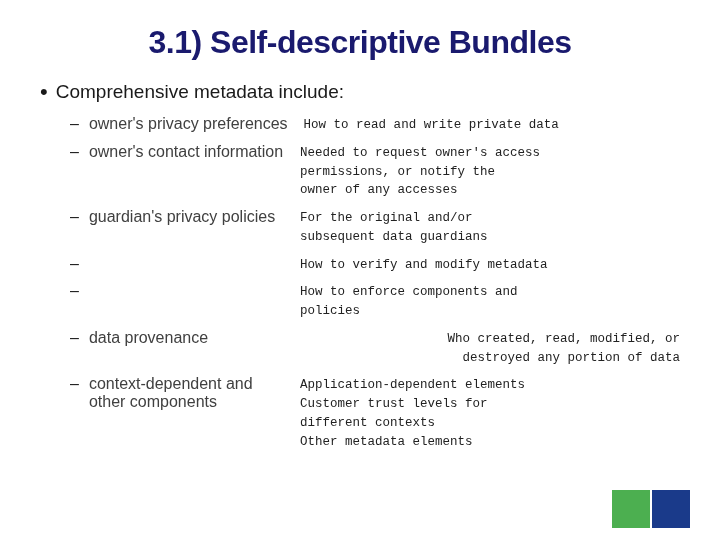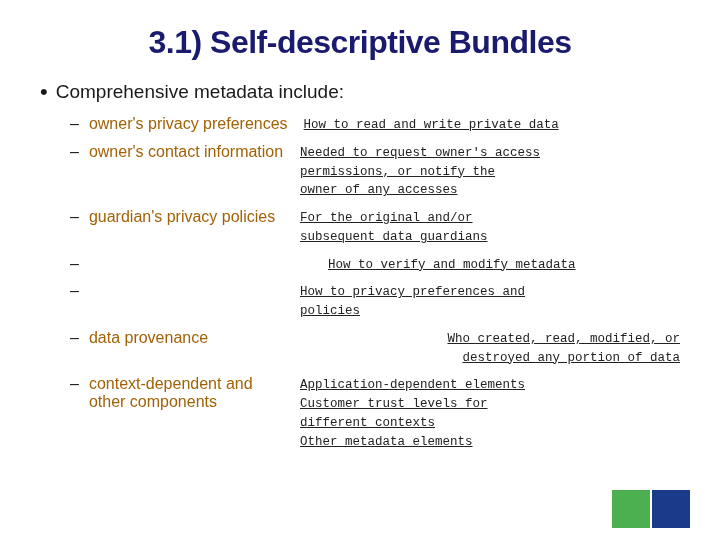--- a/index.html
+++ b/index.html
@@ -67,31 +67,30 @@
 
     .dash {
       color: #1a1a1a;
       font-size: 16px;
       margin-right: 4px;
       flex-shrink: 0;
     }
 
     .sub-label-text {
       font-size: 16px;
-      color: #a16207;
+      color: #404040;
     }
 
     .sub-desc {
       font-family: 'Courier New', Courier, monospace;
       font-size: 12.5px;
       color: #222222;
       line-height: 1.5;
       flex: 1;
       padding-top: 1px;
-      text-decoration: underline;
     }
 
     
     .corner-blue {
       position: absolute;
       bottom: 12px;
       right: 30px;
       width: 38px;
       height: 38px;
       background: #1a3a8a;
@@ -142,27 +141,27 @@
           <span class="dash">–</span>
           <span class="sub-label-text" style="white-space: pre-line;">guardian's privacy policies</span>
         </div>
         <div class="sub-desc" style="white-space: pre-line;">For the original and/or
     subsequent data guardians</div>
       </div>
       <div class="sub-item">
         <div class="sub-label">
           <span class="dash">–</span>
         </div>
-        <div class="sub-desc" style="white-space: pre-line; margin-left: 28px;">How to verify and modify metadata</div>
+        <div class="sub-desc" style="white-space: pre-line;">How to verify and modify metadata</div>
       </div>
       <div class="sub-item">
         <div class="sub-label">
           <span class="dash">–</span>
         </div>
-        <div class="sub-desc" style="white-space: pre-line;">How to privacy preferences and
+        <div class="sub-desc" style="white-space: pre-line;">How to enforce components and
     policies</div>
       </div>
       <div class="sub-item">
         <div class="sub-label">
           <span class="dash">–</span>
           <span class="sub-label-text" style="white-space: pre-line; text-align: center;">data provenance</span>
         </div>
         <div class="sub-desc" style="white-space: pre-line; text-align: right;">Who created, read, modified, or
     destroyed any portion of data</div>
       </div>

